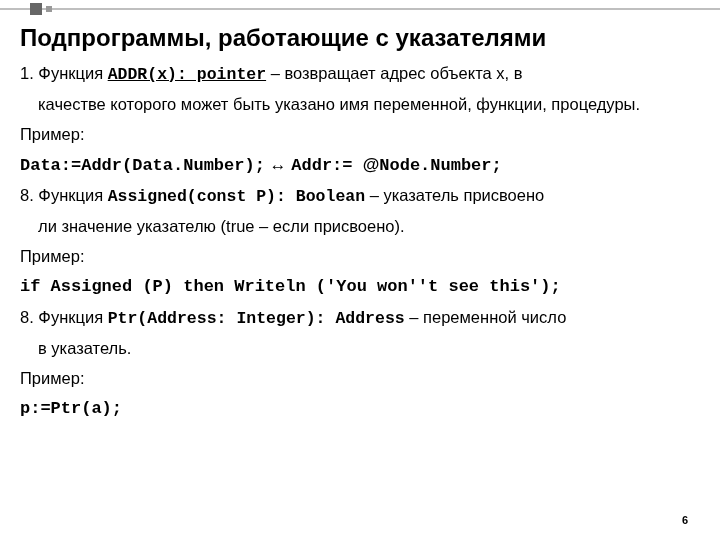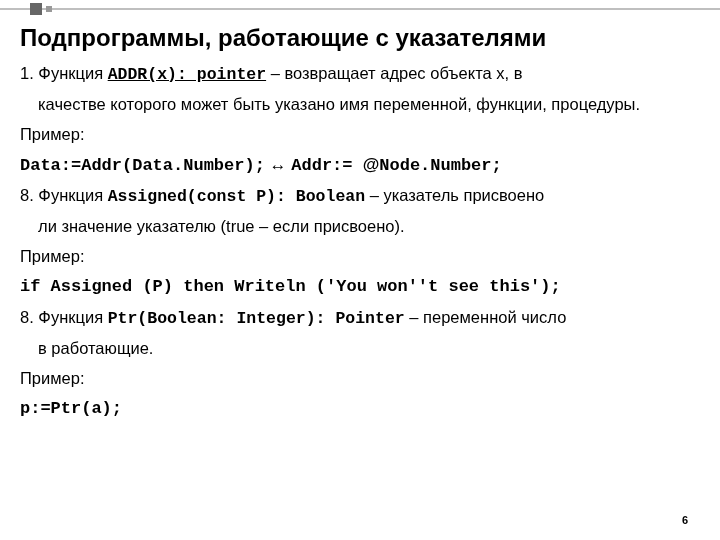--- a/index.html
+++ b/index.html
@@ -112,23 +112,23 @@
   <p>
     <span>8. Функция </span><span class="mono">Assigned(const P): Boolean</span><span> – указатель присвоено</span>
   </p>
   <p class="indent">ли значение указателю (true – если присвоено).</p>
 
   <p class="label">Пример:</p>
 
   <p class="code-line">if Assigned (P) then Writeln ('You won''t see this');</p>
 
   <p>
-    <span>8. Функция </span><span class="mono">Ptr(Boolean: Integer): Pointer</span><span> – переменной число</span>
+    <span>8. Функция </span><span class="mono">Ptr(Address: Integer): Address</span><span> – переменной число</span>
   </p>
-  <p class="indent">в работающие.</p>
+  <p class="indent">в указатель.</p>
 
   <p class="label">Пример:</p>
 
   <p class="code-line">p:=Ptr(a);</p>
 
 </div>
 
 <div class="pagenum">6</div>
 
 </body></html>

